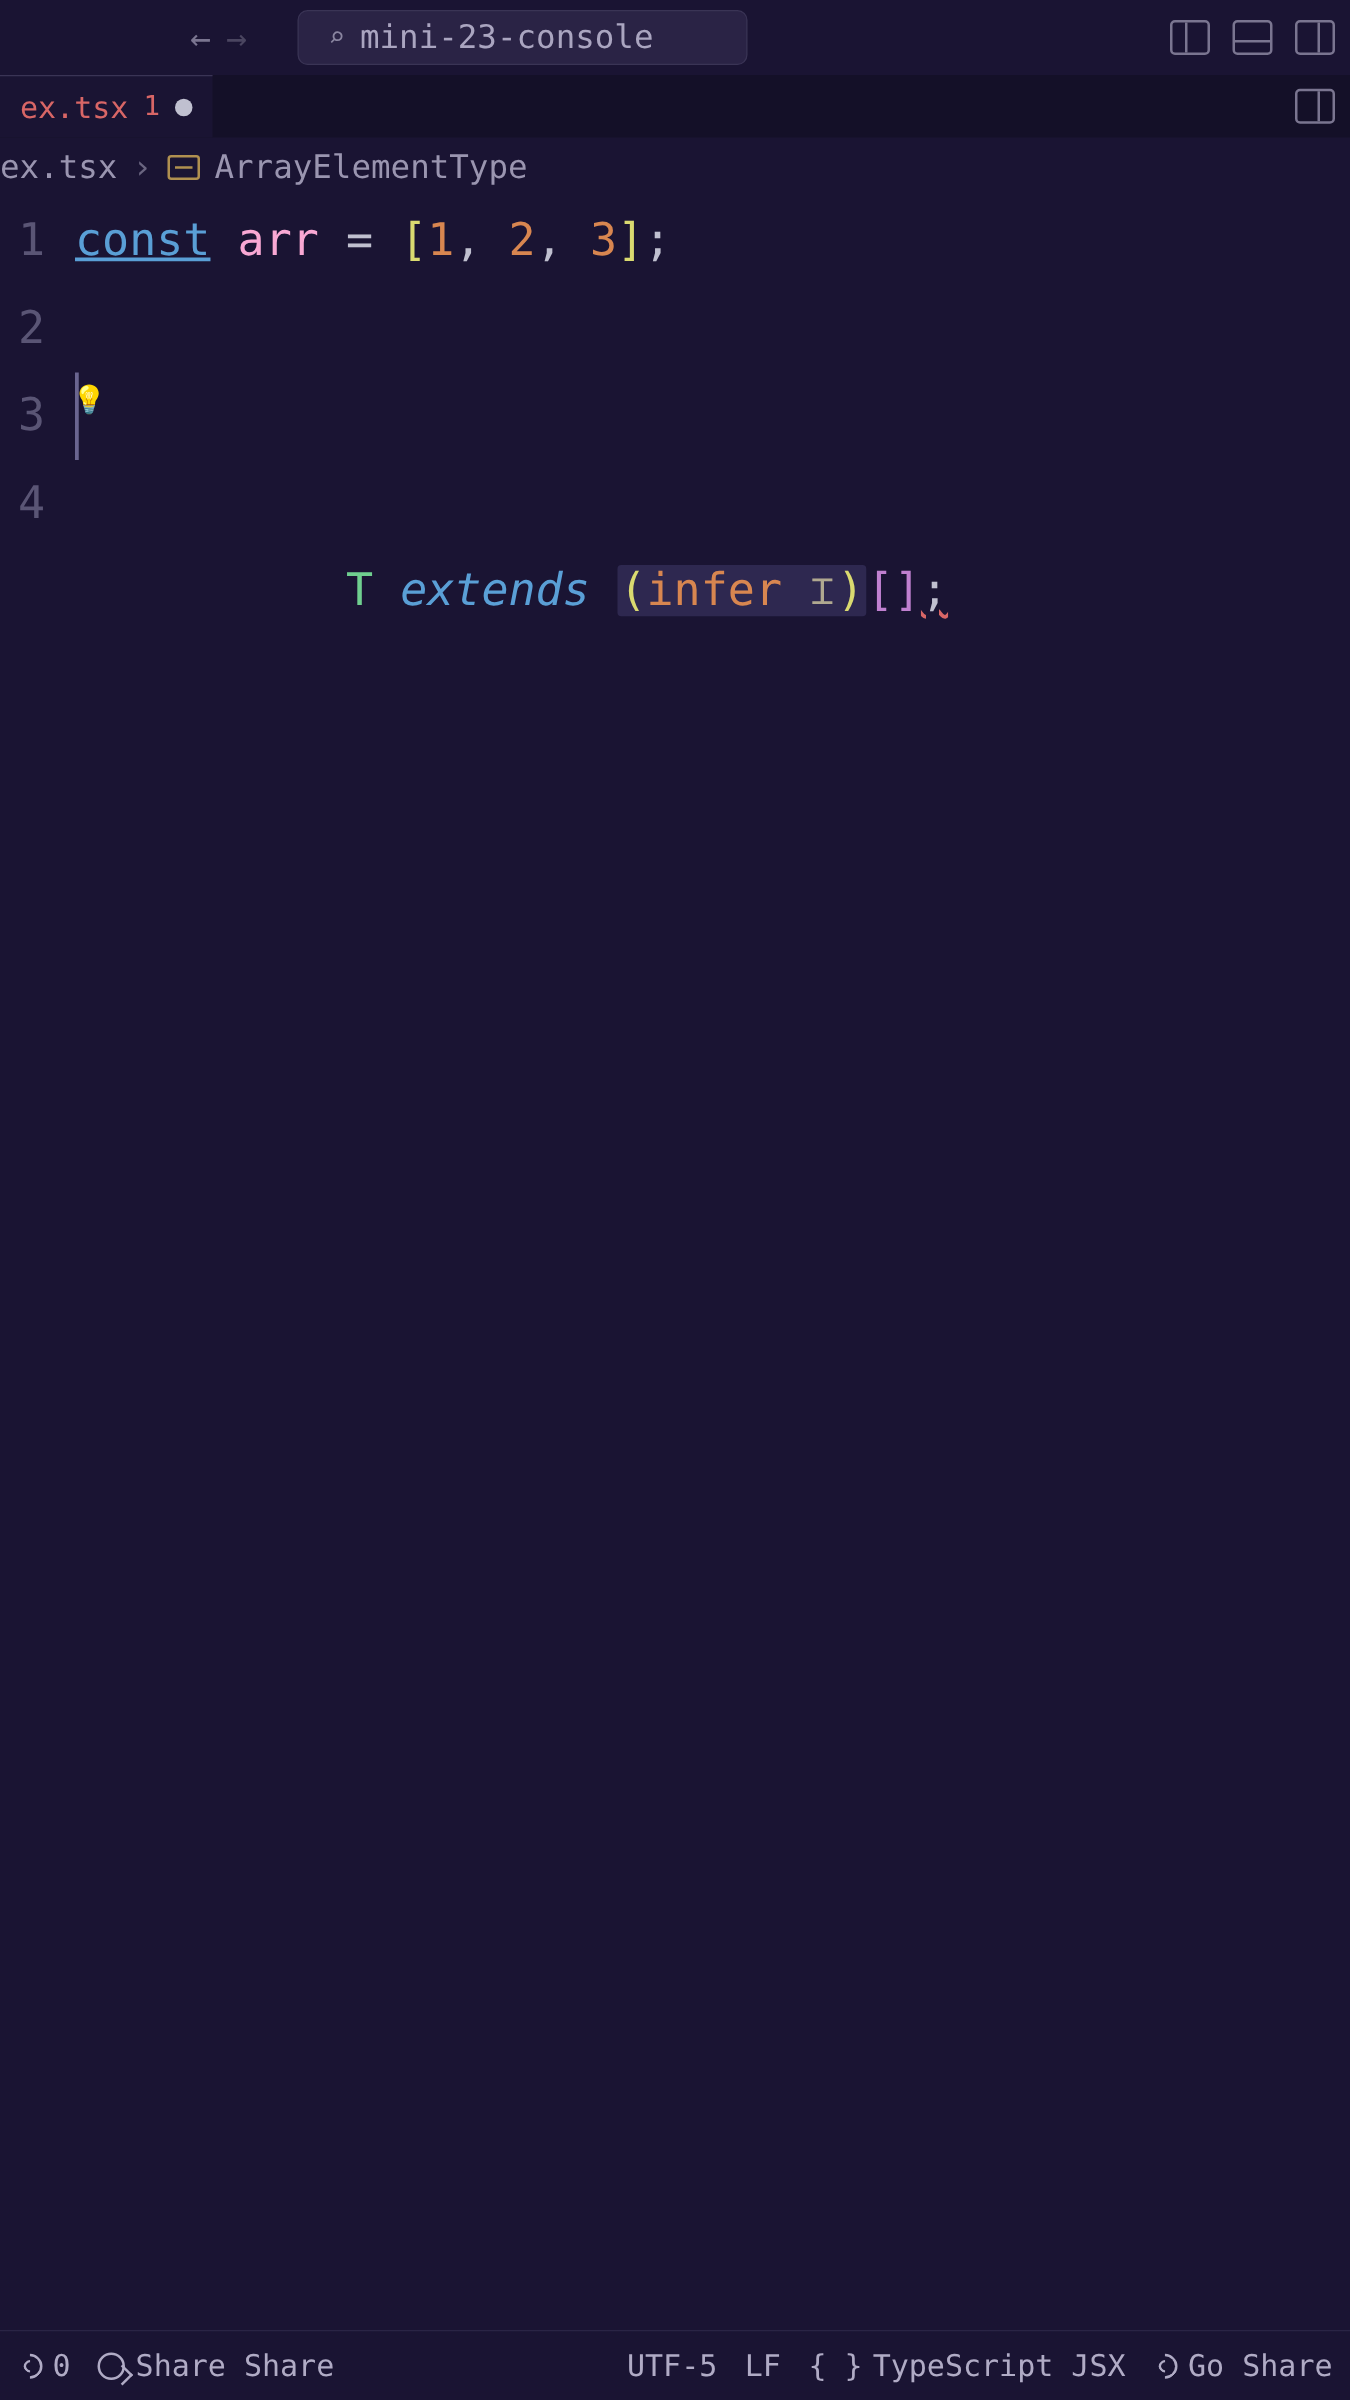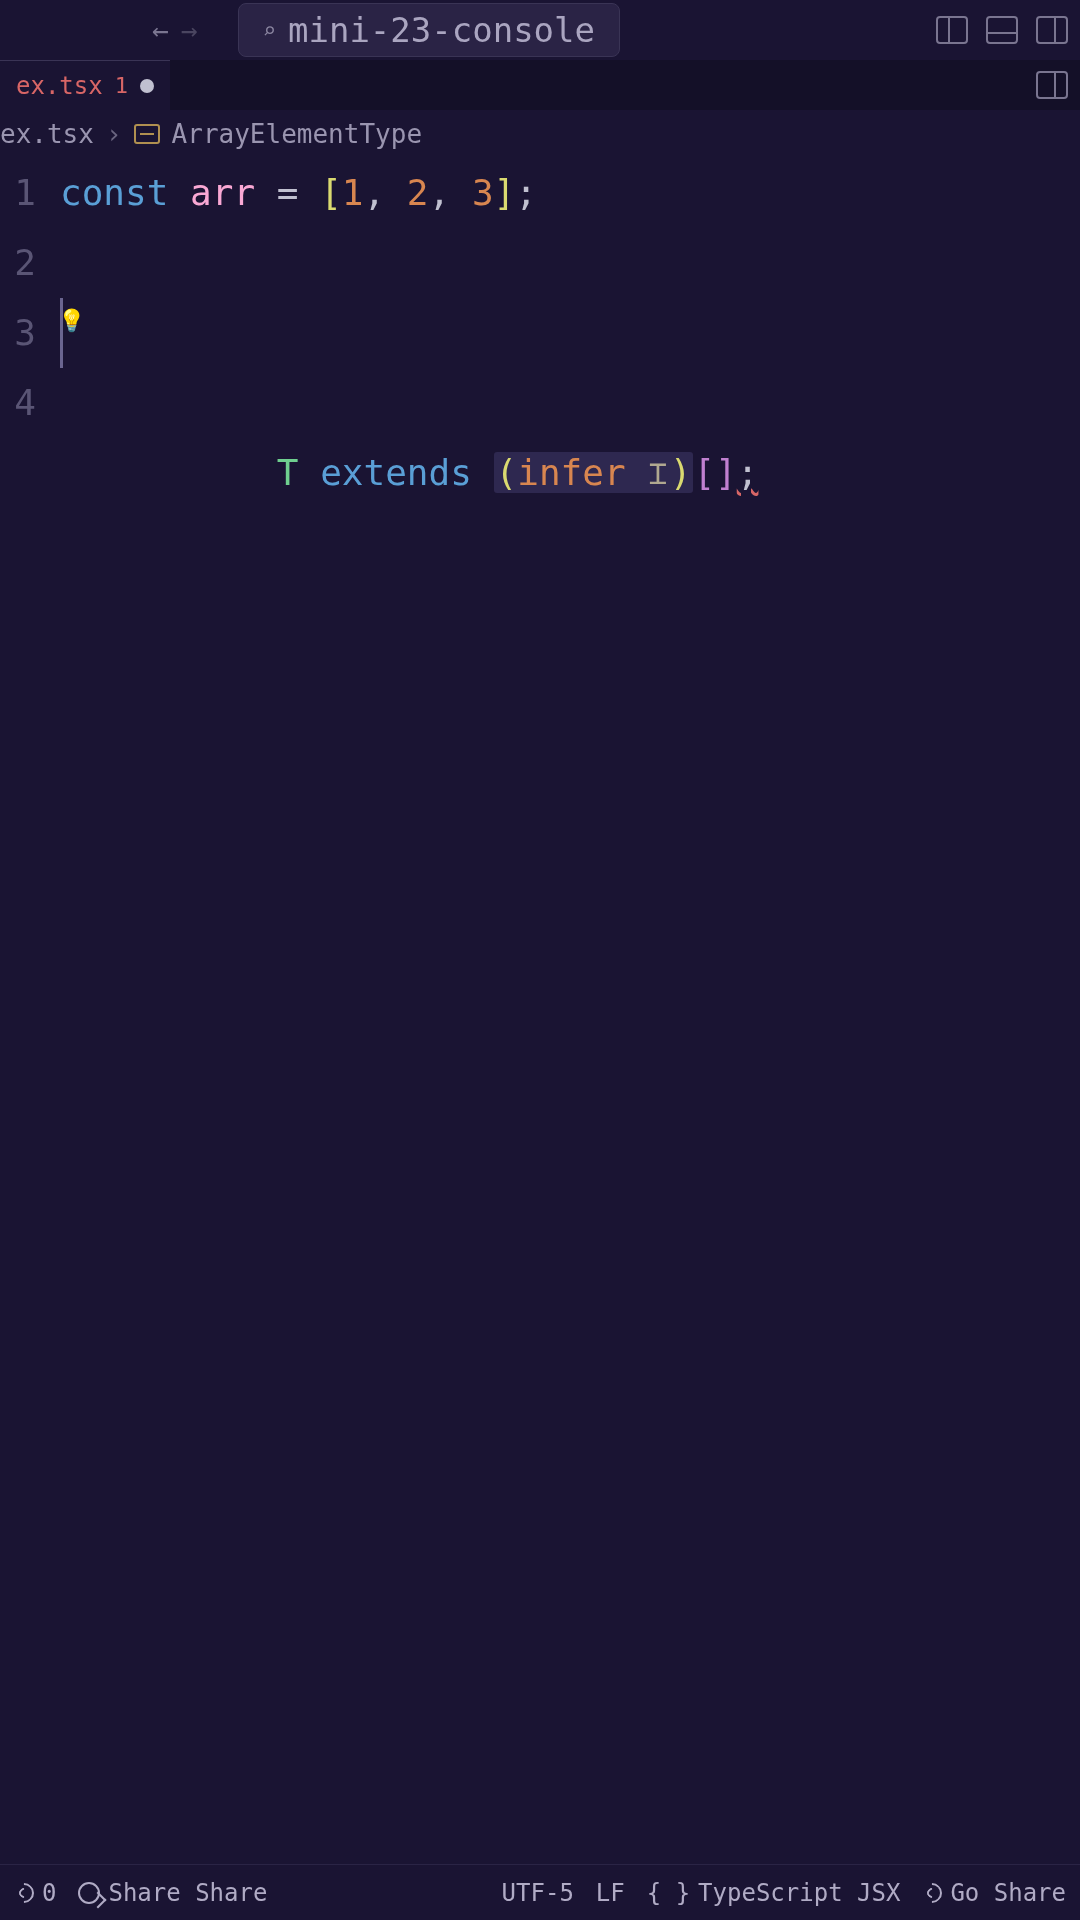--- a/index.html
+++ b/index.html
@@ -37,21 +37,21 @@
       background: #2a2345;
       border-radius: 8px;
       padding: 6px 24px;
       display: flex;
       align-items: center;
       gap: 12px;
       min-width: 360px;
       border: 1px solid #3a3455;
     }
     .search-icon { color: #8a85a0; font-size: 22px; }
-    .search-text { color: #aaa5c0; font-size: 34px; }
+    .search-text { color: #aaa5c0; font-size: 26px; }
     .titlebar-right {
       margin-left: auto;
       display: flex;
       gap: 18px;
     }
     .layout-icon {
       width: 32px; height: 28px;
       border: 2px solid #7a7590;
       border-radius: 4px;
       position: relative;
@@ -185,22 +185,22 @@
       font-size: 28px;
       padding: 0 2px;
     }
     .error-underline {
       border-bottom: 3px wavy #d86666;
       text-decoration: underline wavy #d86666;
       text-decoration-thickness: 3px;
     }
 
     
-    .tk-kw    { color: #5a9fd6; }
-    .tk-kw2   { color: #5a9fd6; }
+    .tk-kw    { color: #5a9fd6; text-decoration: underline; }
+    .tk-kw2   { color: #5a9fd6; font-style: italic; }
     .tk-ident { color: #f9a8d4; }
     .tk-type  { color: #d8c070; }
     .tk-typeg { color: #6fcf8f; }
     .tk-punc  { color: #c0c0d0; }
     .tk-paren { color: #dada70; }
     .tk-brack { color: #c080d0; }
     .tk-num   { color: #d88650; }
     .tk-op    { color: #c0c0d0; }
     .tk-infer { color: #d88650; }
 

